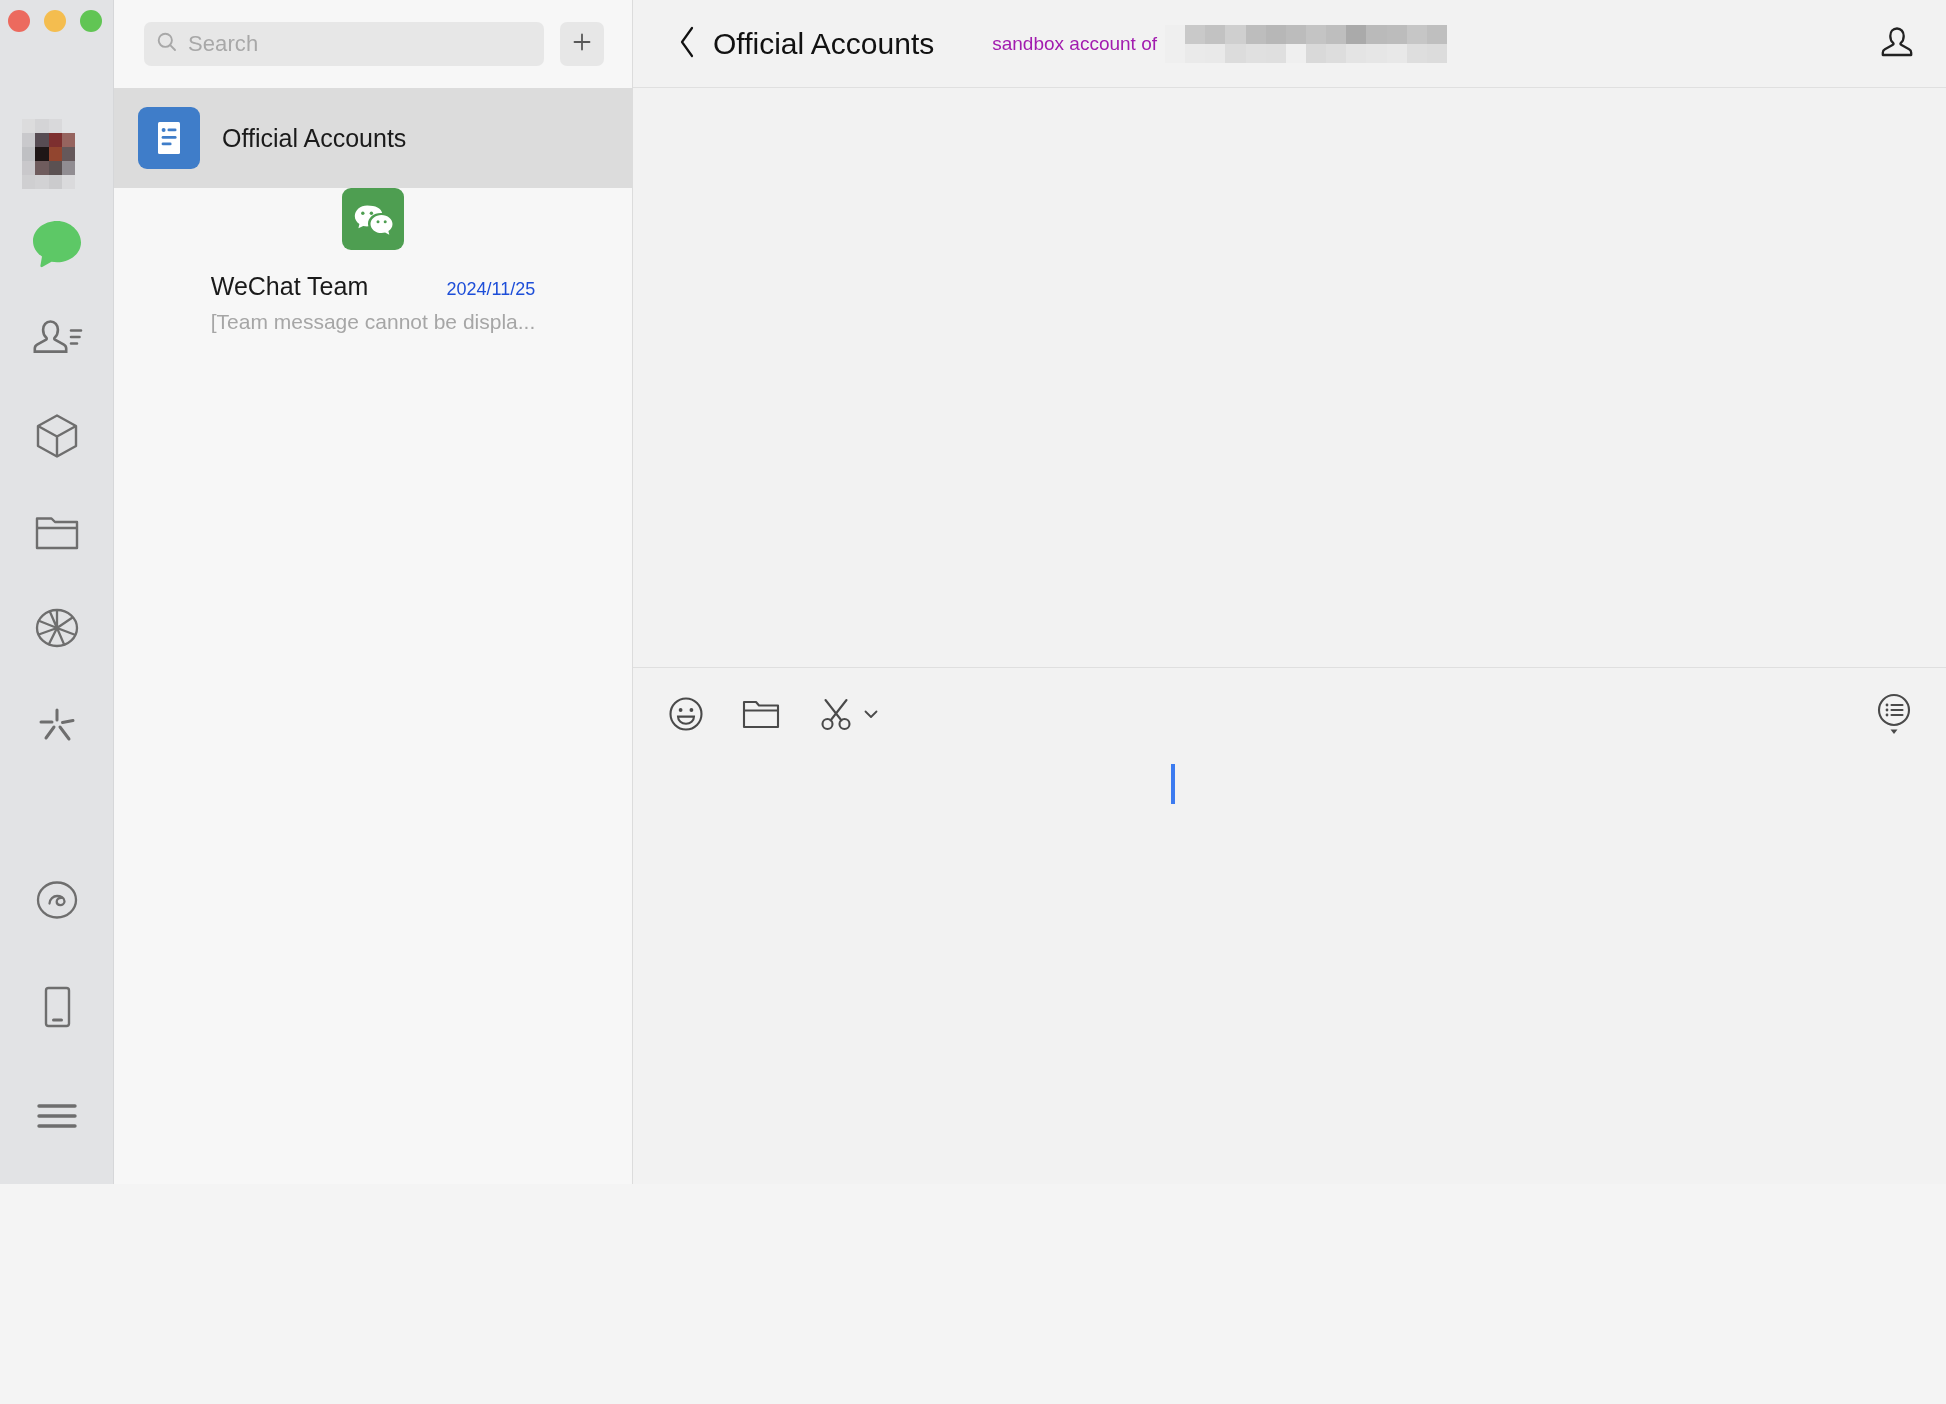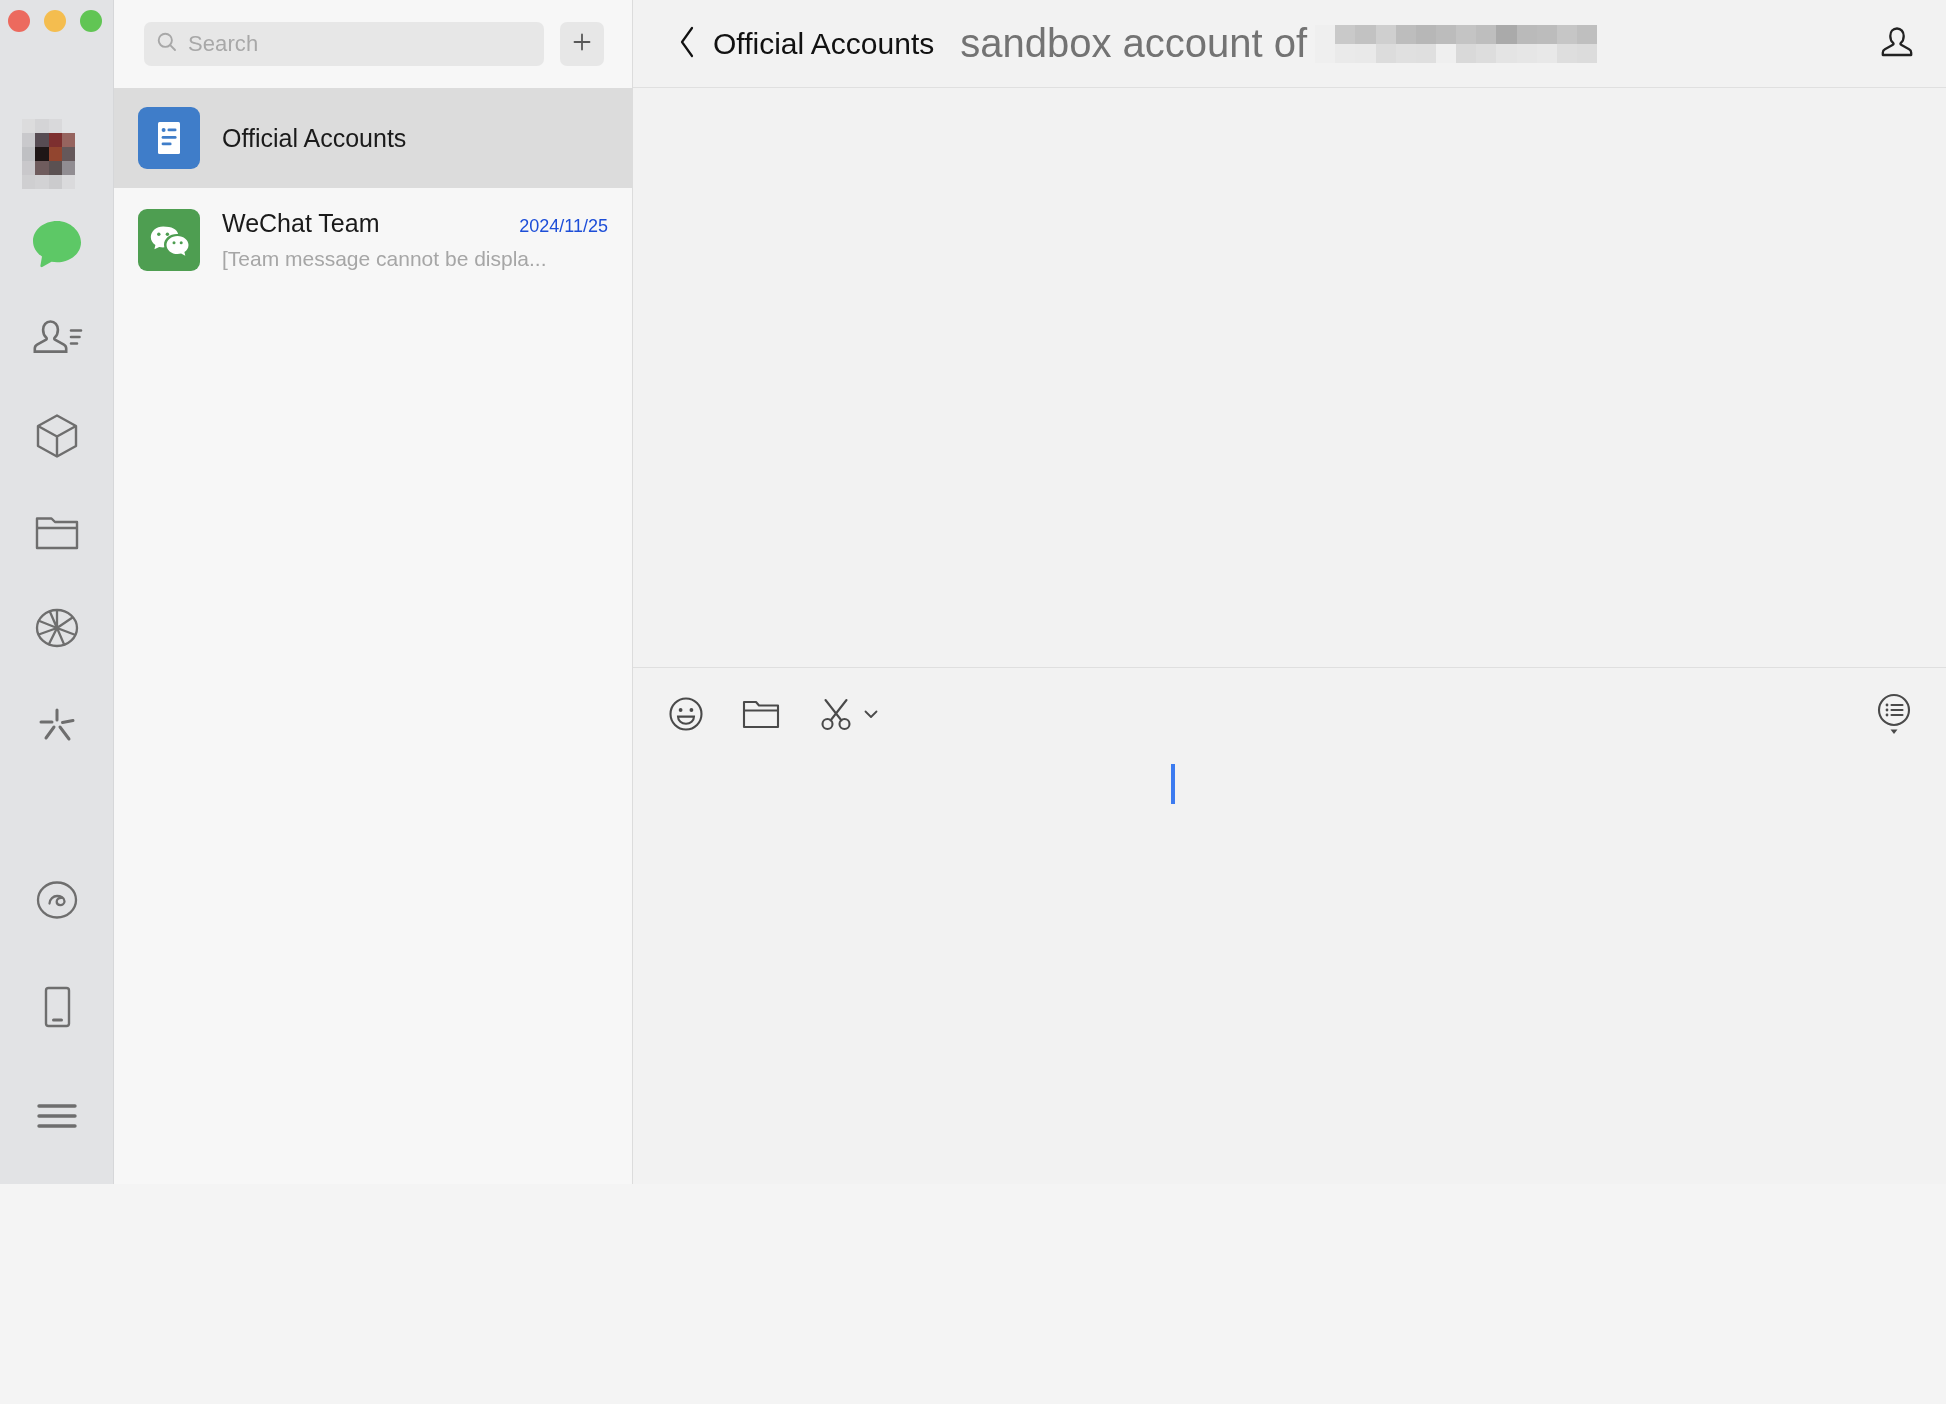--- a/index.html
+++ b/index.html
@@ -118,21 +118,21 @@
   .chatrow {
     height: 100px;
     display: flex;
     align-items: center;
     padding: 0 24px 0 24px;
     gap: 22px;
     cursor: pointer;
     position: relative;
   }
   .chatrow.selected { background: #dcdcdc; }
-  .chatrow.tall { height: 104px; }
+  .chatrow.tall { height: 104px; flex-direction: column; }
   .cavatar {
     width: 62px; height: 62px;
     border-radius: 9px;
     flex: 0 0 62px;
     display: flex; align-items: center; justify-content: center;
   }
   .cavatar.official { background: #3f7dc9; }
   .cavatar.wechat { background: #4e9e51; }
   .cbody { flex: 1; min-width: 0; }
   .ctop {
@@ -192,23 +192,24 @@
   }
   .title-wrap {
     display: flex;
     align-items: center;
     margin-left: 26px;
     gap: 0;
     flex: 1;
     min-width: 0;
   }
   .title-text {
-    font-size: 40px;
-    color: #737373;
+    font-size: 19px;
+    color: #a21caf;
     white-space: nowrap;
+    margin-left: 32px;
   }
   .redacted {
     width: 282px;
     height: 38px;
     margin-left: 8px;
     display: grid;
     grid-template-columns: repeat(14, 1fr);
     grid-template-rows: repeat(2, 1fr);
     overflow: hidden;
   }

